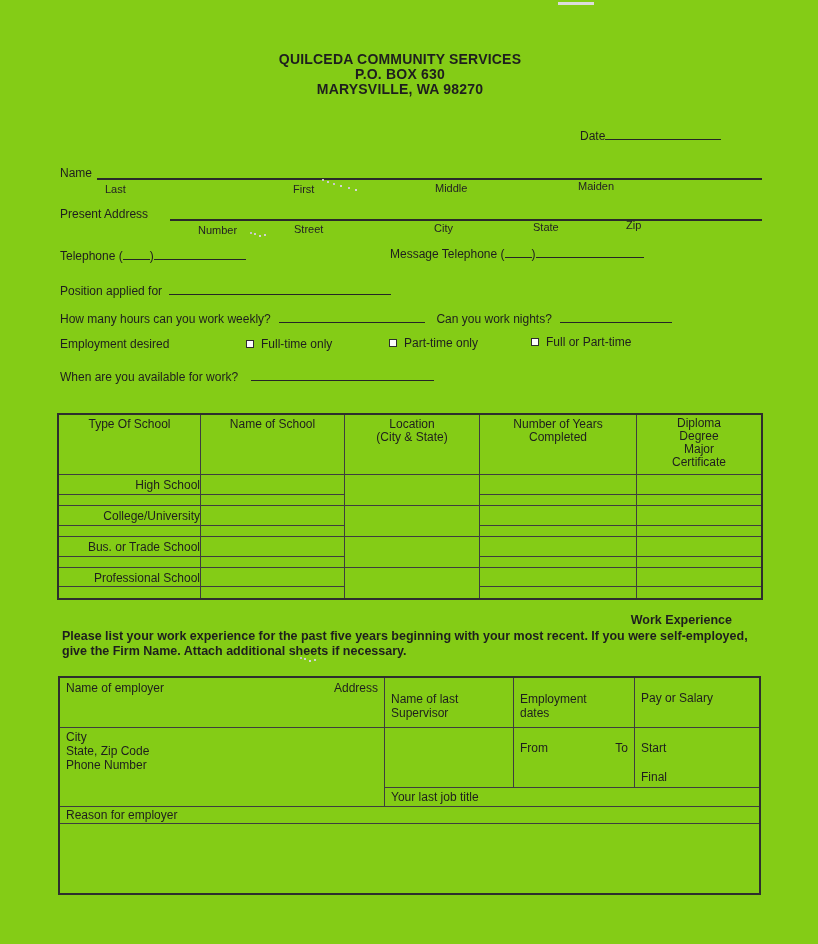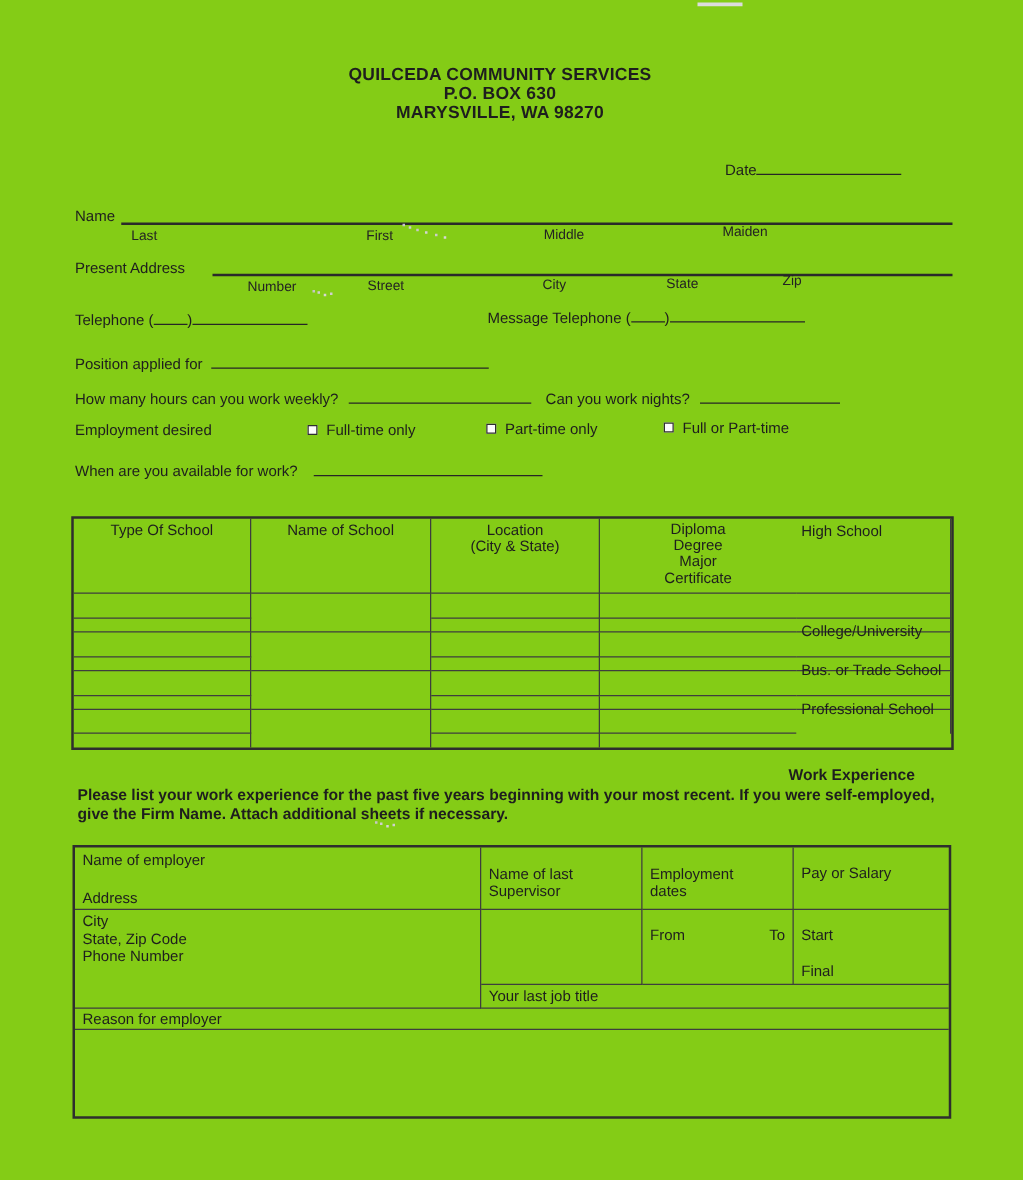--- a/index.html
+++ b/index.html
@@ -50,33 +50,33 @@
     grid-template-columns: 142px 144px 135px 157px 124px;
     grid-template-rows: 60px 20px 11px 20px 11px 20px 11px 19px 11px;
     border: 2px solid #2e2e2e;
     font-size: 12px;
   }
   .ec { border-right: 1px solid #3e3e3e; border-bottom: 1px solid #3e3e3e; }
   .nr { border-right: none; }
   .nb { border-bottom: none; }
   .eh { text-align: center; padding-top: 3px; line-height: 13px; }
   .eh5 { padding-top: 2px; line-height: 13px; }
-  .elabel { padding: 2px 0 0 4px; line-height: 16px; }
+  .elabel { padding: 2px 0 0 4px; line-height: 16px; text-align: right; }
   .rs2 { grid-row: span 2; }
 
   
   .work-table {
     position: absolute; top: 676px; left: 58px;
     display: grid;
     grid-template-columns: 325px 129px 121px 124px;
     grid-template-rows: 50px 60px 19px 17px 69px;
     border: 2px solid #2e2e2e;
     font-size: 12px;
   }
-  .wa-head { grid-column:1; grid-row:1; display:flex; flex-direction:column; justify-content:space-between; padding:3px 6px 2px; }
+  .wa-head { grid-column:1; grid-row:1; display:flex; flex-direction:row; justify-content:space-between; padding:3px 6px 2px; }
   .wb-head { grid-column:2; grid-row:1; padding:14px 6px 0; line-height:14px; }
   .wc-head { grid-column:3; grid-row:1; padding:14px 6px 0; line-height:14px; }
   .wd-head { grid-column:4; grid-row:1; padding:13px 6px 0; }
   .wa2 { grid-column:1; grid-row:2 / span 2; padding:2px 6px 0; line-height:14px; }
   .wb2 { grid-column:2; grid-row:2; }
   .wc2 { grid-column:3; grid-row:2; display:flex; flex-direction:row; justify-content:space-between; padding:13px 6px 3px; }
   .wd2 { grid-column:4; grid-row:2; display:flex; flex-direction:column; justify-content:space-between; padding:13px 6px 3px; }
   .wjob { grid-column:2 / span 3; grid-row:3; padding:2px 6px 0; }
   .wreason { grid-column:1 / span 4; grid-row:4; padding:1px 6px 0; }
   .wduties { grid-column:1 / span 4; grid-row:5; padding:2px 6px 0; line-height:15px; max-width:703px; white-space:normal; }
@@ -150,20 +150,22 @@
     <span>When are you available for work?</span>
     <span class="u" style="width:183px; margin-left:10px;"></span>
   </div>
 
   <div class="edu-table">
 
     <div class="ec eh">Type Of School</div>
     <div class="ec eh">Name of School</div>
     <div class="ec eh pre">Location
 (City &amp; State)</div>
+    <div class="ec eh pre">Number of Years
+Completed</div>
     <div class="ec eh eh5 pre nr">Diploma
 Degree
 Major
 Certificate</div>
 
     <div class="ec elabel">High School</div>
     <div class="ec"></div>
     <div class="ec rs2"></div>
     <div class="ec"></div>
     <div class="ec nr"></div>

